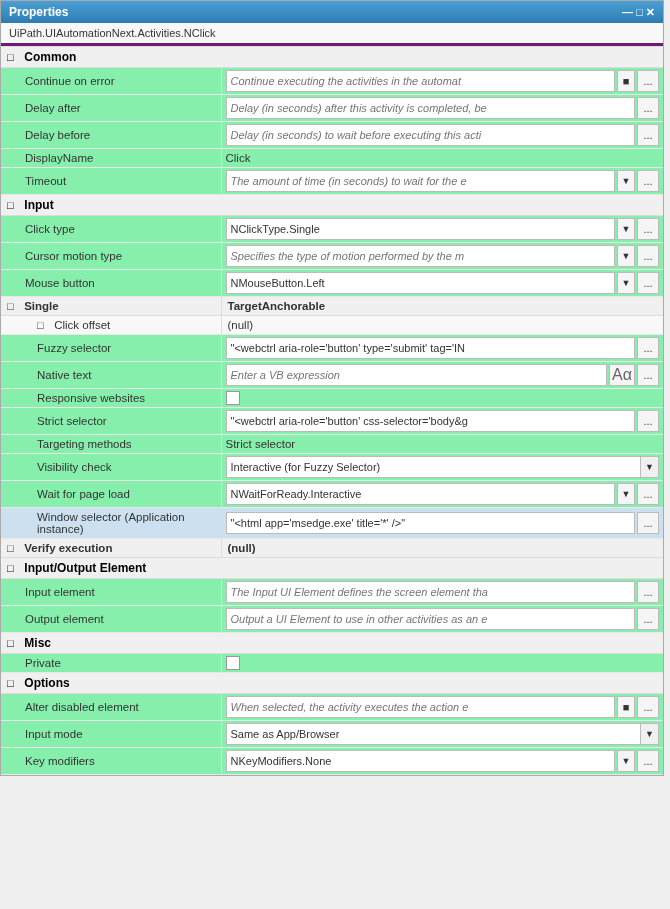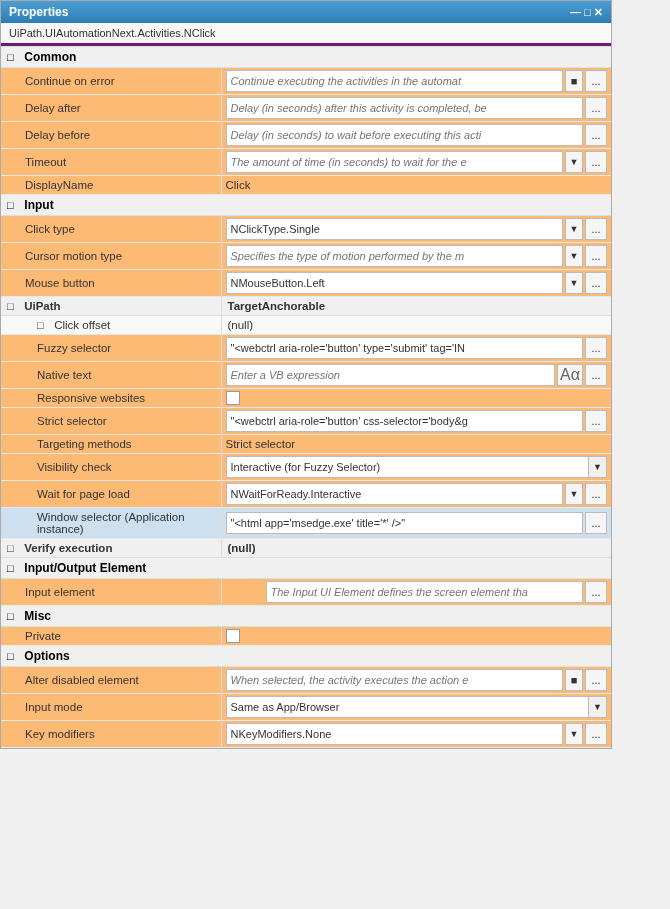--- a/index.html
+++ b/index.html
@@ -5,22 +5,22 @@
     * { box-sizing: border-box; margin: 0; padding: 0; }
     body {
       font-family: 'Segoe UI', Arial, sans-serif;
       font-size: 12px;
       background: #f0f0f0;
       width: 670px;
       min-height: 909px;
     }
 
     .panel {
-      width: 612px;
-      background: #fdba74;
+      width: 664px;
+      background: #86efac;
       border: 1px solid #aaa;
     }
 
     .panel-header {
       background: linear-gradient(to bottom, #4a9fd4, #2d7db3);
       color: white;
       padding: 4px 8px;
       display: flex;
       justify-content: space-between;
       align-items: center;
@@ -258,37 +258,37 @@
       <td class="prop-name">Delay before</td>
       <td class="prop-value">
         <div class="prop-value-inner">
           <input class="text-field" style="font-style: italic; color: rgb(102, 102, 102);" placeholder="Delay (in seconds) to wait before executing this acti" readonly="">
           <div class="ellipsis-btn">...</div>
         </div>
       </td>
     </tr>
 
     <tr class="prop-row">
+      <td class="prop-name">DisplayName</td>
+      <td class="prop-value">
+        <span class="plain-value">Click</span>
+      </td>
+    </tr>
+
+    <tr class="prop-row">
       <td class="prop-name">Timeout</td>
       <td class="prop-value">
         <div class="prop-value-inner">
           <input class="text-field" style="font-style: italic; color: rgb(102, 102, 102);" placeholder="The amount of time (in seconds) to wait for the e" readonly="">
           <div class="dropdown-btn">▼</div>
           <div class="ellipsis-btn">...</div>
         </div>
       </td>
     </tr>
 
-    <tr class="prop-row">
-      <td class="prop-name">DisplayName</td>
-      <td class="prop-value">
-        <span class="plain-value">Click</span>
-      </td>
-    </tr>
-
     <tr class="section-header">
       <td colspan="2">
         <span class="section-toggle">□</span>
         <span class="section-label">Input</span>
       </td>
     </tr>
 
     <tr class="prop-row">
       <td class="prop-name">Click type</td>
       <td class="prop-value">
@@ -318,21 +318,21 @@
           <input class="text-field normal" value="NMouseButton.Left" readonly="" style="">
           <div class="dropdown-btn">▼</div>
           <div class="ellipsis-btn">...</div>
         </div>
       </td>
     </tr>
 
     <tr class="section-header">
       <td class="prop-name" style="padding-left:6px;">
         <span class="section-toggle">□</span>
-        <span class="section-label">UiPath</span>
+        <span class="section-label">Single</span>
       </td>
       <td class="prop-value">
         <span class="plain-value">TargetAnchorable</span>
       </td>
     </tr>
 
     <tr class="prop-row subsection-header">
       <td class="prop-name indented">
         <span class="section-toggle">□</span>
         Click offset
@@ -434,26 +434,35 @@
       <td colspan="2">
         <span class="section-toggle">□</span>
         <span class="section-label">Input/Output Element</span>
       </td>
     </tr>
 
     <tr class="prop-row">
       <td class="prop-name">Input element</td>
       <td class="prop-value">
         <div class="prop-value-inner">
-          <input class="text-field" style="color: rgb(102, 102, 102); margin-left: 40px;" placeholder="The Input UI Element defines the screen element tha" readonly="">
-          <div class="ellipsis-btn">...</div>
-        </div>
-      </td>
-    </tr>
-
+          <input class="text-field" style="color: rgb(102, 102, 102);" placeholder="The Input UI Element defines the screen element tha" readonly="">
+          <div class="ellipsis-btn">...</div>
+        </div>
+      </td>
+    </tr>
+
+    <tr class="prop-row">
+      <td class="prop-name">Output element</td>
+      <td class="prop-value">
+        <div class="prop-value-inner">
+          <input class="text-field" style="font-style: italic; color: rgb(102, 102, 102);" placeholder="Output a UI Element to use in other activities as an e" readonly="">
+          <div class="ellipsis-btn">...</div>
+        </div>
+      </td>
+    </tr>
 
     <tr class="section-header">
       <td colspan="2">
         <span class="section-toggle">□</span>
         <span class="section-label">Misc</span>
       </td>
     </tr>
 
     <tr class="prop-row">
       <td class="prop-name">Private</td>

